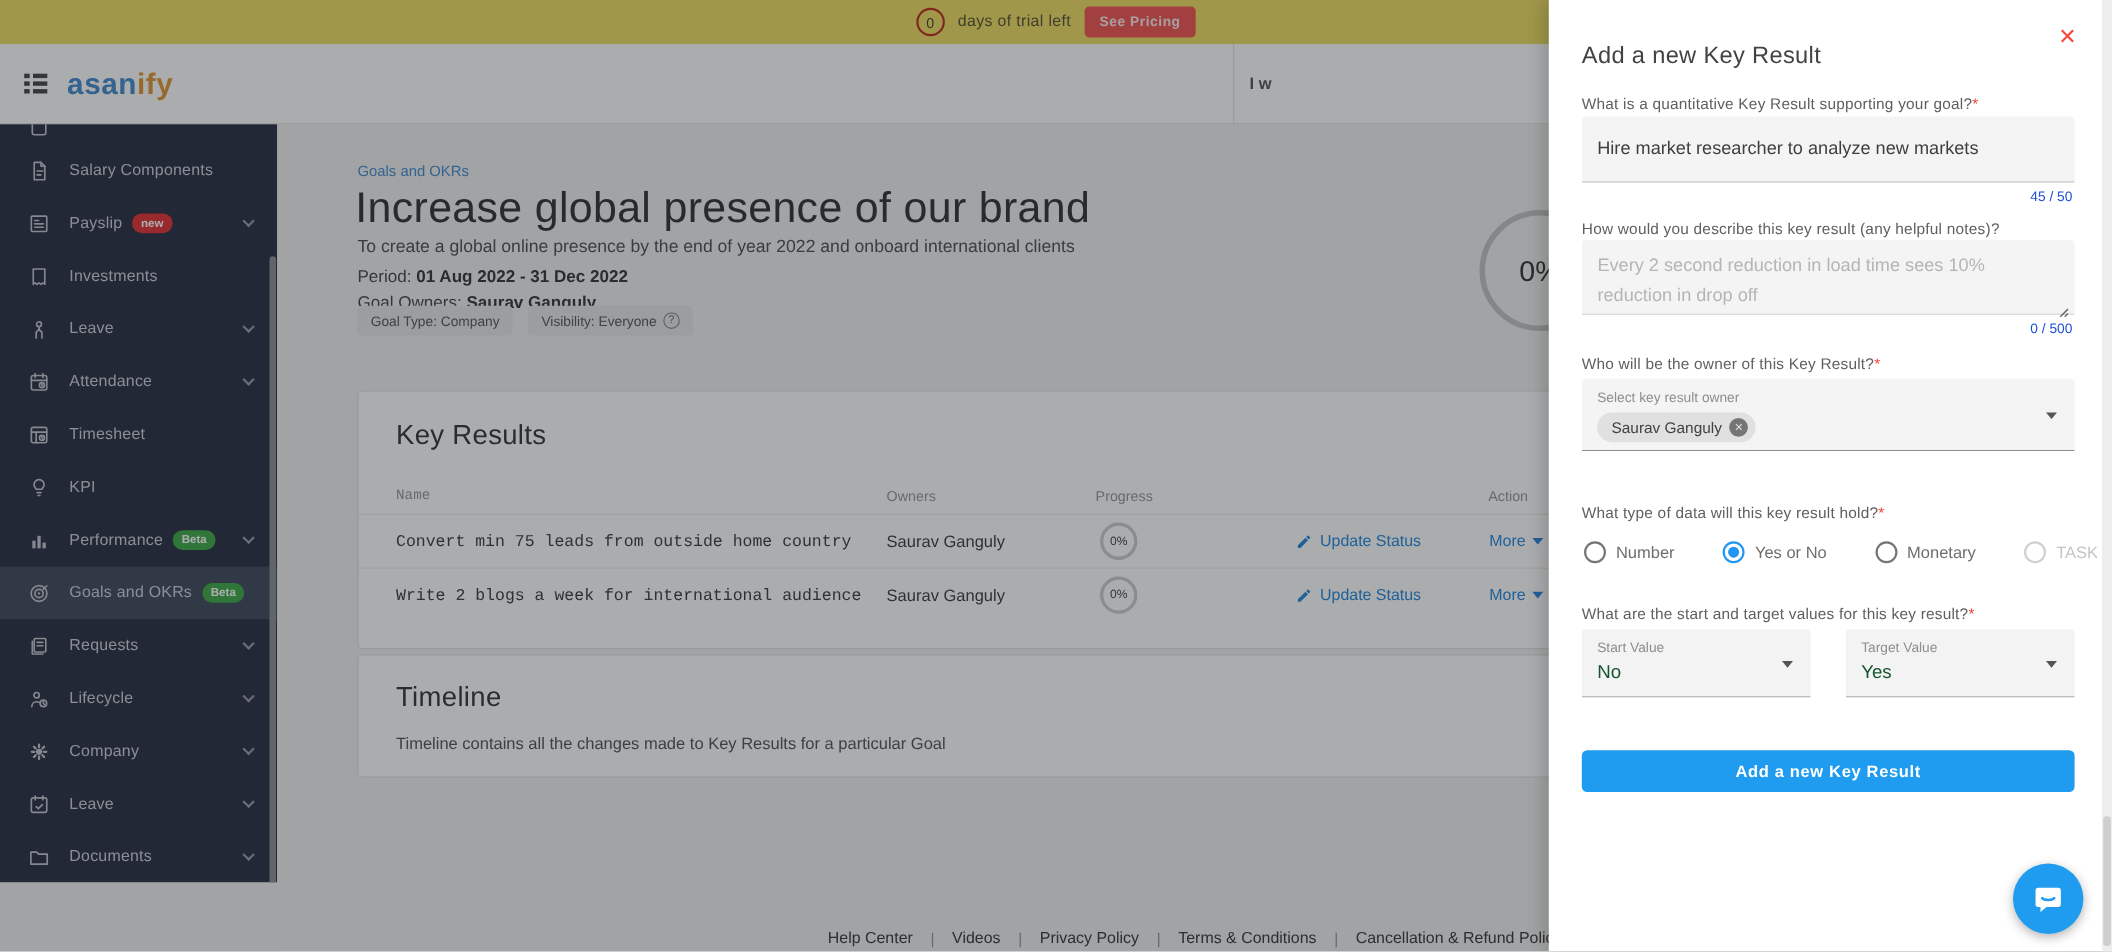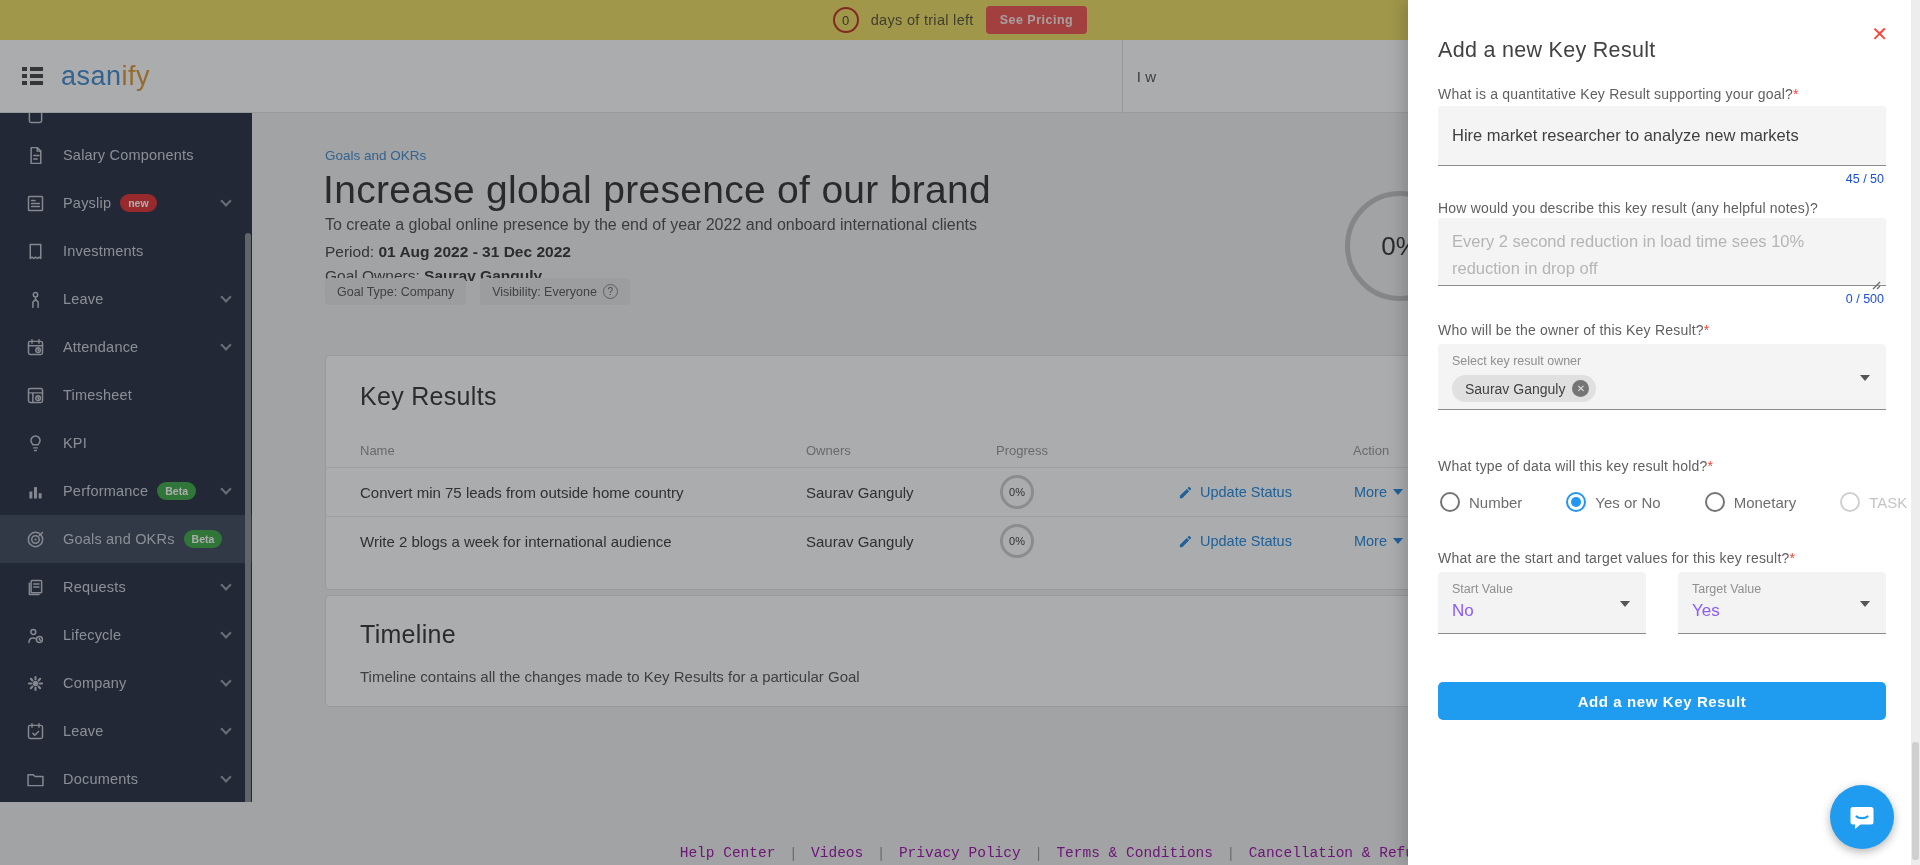--- a/index.html
+++ b/index.html
@@ -10,21 +10,21 @@
   .banner { position:absolute; top:0; left:0; width:1920px; height:40px; background:#efe06a;
             display:flex; align-items:center; justify-content:center; gap:12px; z-index:1; }
   .trial-num { width:26px; height:26px; border:2px solid #c0392b; border-radius:50%;
                display:flex; align-items:center; justify-content:center; font-size:13px; color:#4e4c34; }
   .banner-text { font-size:14.5px; color:#5d5a3e; letter-spacing:.3px; }
   .pricing-btn { background:#f25c5a; color:#fbeaea; border:none; border-radius:4px; padding:7px 14px;
                  font-size:12.5px; font-weight:bold; letter-spacing:.5px; cursor:pointer; font-family:inherit; }
 
   
   .header { position:absolute; top:40px; left:0; width:1676px; height:73px; background:#ffffff;
-            border-bottom:1px solid #e4e4e4; display:flex; align-items:center; z-index:1; }
+            border-bottom:1px solid #e4e4e4; display:flex; align-items:center; z-index:1;font-weight:bold; }
   .burger { margin-left:22px; display:flex; flex-direction:column; gap:3px; cursor:pointer; }
   .burger .row { display:flex; align-items:center; gap:3px; }
   .burger .sq { width:5px; height:4px; background:#4c4c4c; }
   .burger .bar { width:13px; height:4px; background:#4c4c4c; }
   .logo { margin-left:18px; font-size:27px; letter-spacing:.5px; }
   .logo .p1 { color:#4a90d2; }
   .logo .p2 { color:#e09b3d; }
   .hdr-right { position:absolute; right:520px; top:0; height:73px; display:flex; align-items:center;
                border-left:1px solid #e2e2e2; padding-left:14px; }
   .hdr-right span { font-size:15px; color:#5a5a5a; white-space:nowrap; }
@@ -61,37 +61,37 @@
   .big-ring { position:absolute; top:78px; left:1093px; width:110px; height:110px; border-radius:50%;
               border:5px solid #c6c6c6; display:flex; align-items:center; justify-content:center; }
   .big-ring span { font-size:26px; color:#3a3a3a; }
 
   .card { position:absolute; left:73px; width:1560px; background:#ffffff; border:1px solid #e2e2e2; border-radius:4px; }
   .kr-card { top:242px; height:235px; }
   .card h2 { font-size:25px; font-weight:500; color:#3d3d3d; letter-spacing:.3px; }
   .kr-card h2 { margin:26px 0 0 34px; }
   .kr-head { display:flex; margin-top:22px; height:34px; align-items:center; font-size:13px; color:#9b9b9b; }
   .kr-row { display:flex; align-items:center; height:49px; border-top:1px solid #ececec; font-size:15px; color:#454545; }
-  .c1 { width:480px; padding-left:34px; }
+  .c1 { width:480px; padding-left:34px;font-family:Liberation Mono, monospace; }
   .c2 { width:190px; }
   .c3 { width:182px; display:flex; align-items:center; }
   .c4 { flex:1; display:flex; align-items:center; }
   .kr-head .c4 span { margin-left:175px; }
   .mini-ring { width:34px; height:34px; border:3px solid #cfcfcf; border-radius:50%; margin-left:4px;
                display:flex; align-items:center; justify-content:center; font-size:11px; color:#4a4a4a; }
   .upd { display:flex; align-items:center; gap:7px; color:#2b8de0; font-size:14.5px; cursor:pointer; }
   .upd svg { width:15px; height:15px; fill:#2b8de0; }
   .more { display:flex; align-items:center; gap:6px; color:#2b8de0; font-size:14.5px; margin-left:62px; cursor:pointer; }
   .dn { width:0; height:0; border-left:5px solid transparent; border-right:5px solid transparent; border-top:6px solid #2b8de0; }
 
   .tl-card { top:482px; height:112px; padding:24px 34px; }
   .tl-card p { margin-top:19px; font-size:15px; color:#5a5a5a; }
 
   .footer { position:absolute; bottom:4px; left:0; width:1668px; display:flex; justify-content:center; gap:0; }
-  .footer a { font-size:14.5px; color:#a21caf; text-decoration:none; cursor:pointer;font-family:Liberation Mono, monospace; }
+  .footer a { font-size:14.5px; color:#404040; text-decoration:none; cursor:pointer; }
   .footer .sep { color:#9a9a9a; margin:0 16px; font-size:14px; }
 
   
   .overlay { position:absolute; inset:0; background:rgba(10,12,16,0.34); z-index:40; }
 
   
   .drawer { position:absolute; top:0; right:0; width:512px; height:865px; background:#ffffff; z-index:60;
             box-shadow:-4px 0 16px rgba(0,0,0,0.18); }
   .drawer-scroll { position:absolute; top:0; right:0; width:9px; height:865px; background:#ededed; }
   .drawer-scroll .thumb { position:absolute; top:742px; right:1px; width:7px; height:118px; background:#cfcfcf; border-radius:3px; }
@@ -126,21 +126,21 @@
   .rc { width:20px; height:20px; border:2px solid #757575; border-radius:50%; display:flex; align-items:center; justify-content:center; }
   .ropt.sel .rc { border-color:#2196f3; }
   .ropt.sel .rc i { width:10px; height:10px; background:#2196f3; border-radius:50%; }
   .ropt span { font-size:15px; color:#6d6d6d; }
   .ropt.dis .rc { border-color:#cfcfcf; }
   .ropt.dis span { color:#c4c4c4; }
 
   .sel-box { position:absolute; top:572px; width:208px; height:62px; background:#f3f3f3;
              border-bottom:1px solid #8d8d8d; border-radius:4px 4px 0 0; cursor:pointer; }
   .sel-box.start { left:30px; } .sel-box.target { left:270px; }
-  .sel-box .val { position:absolute; top:29px; left:14px; font-size:17px; color:#8b5cf6; }
+  .sel-box .val { position:absolute; top:29px; left:14px; font-size:17px; color:#14532d; }
 
   .submit-btn { position:absolute; top:682px; left:30px; width:448px; height:38px; background:#1f9cf0; border:none;
                 border-radius:5px; color:#ffffff; font-size:15px; font-weight:bold; letter-spacing:.6px;
                 cursor:pointer; font-family:inherit; }
 
   
   .chat { position:absolute; right:26px; bottom:16px; width:64px; height:64px; background:#1f9cf0; border-radius:50%;
           z-index:80; display:flex; align-items:center; justify-content:center; cursor:pointer;
           box-shadow:0 3px 10px rgba(0,0,0,0.3); }
 </style>

